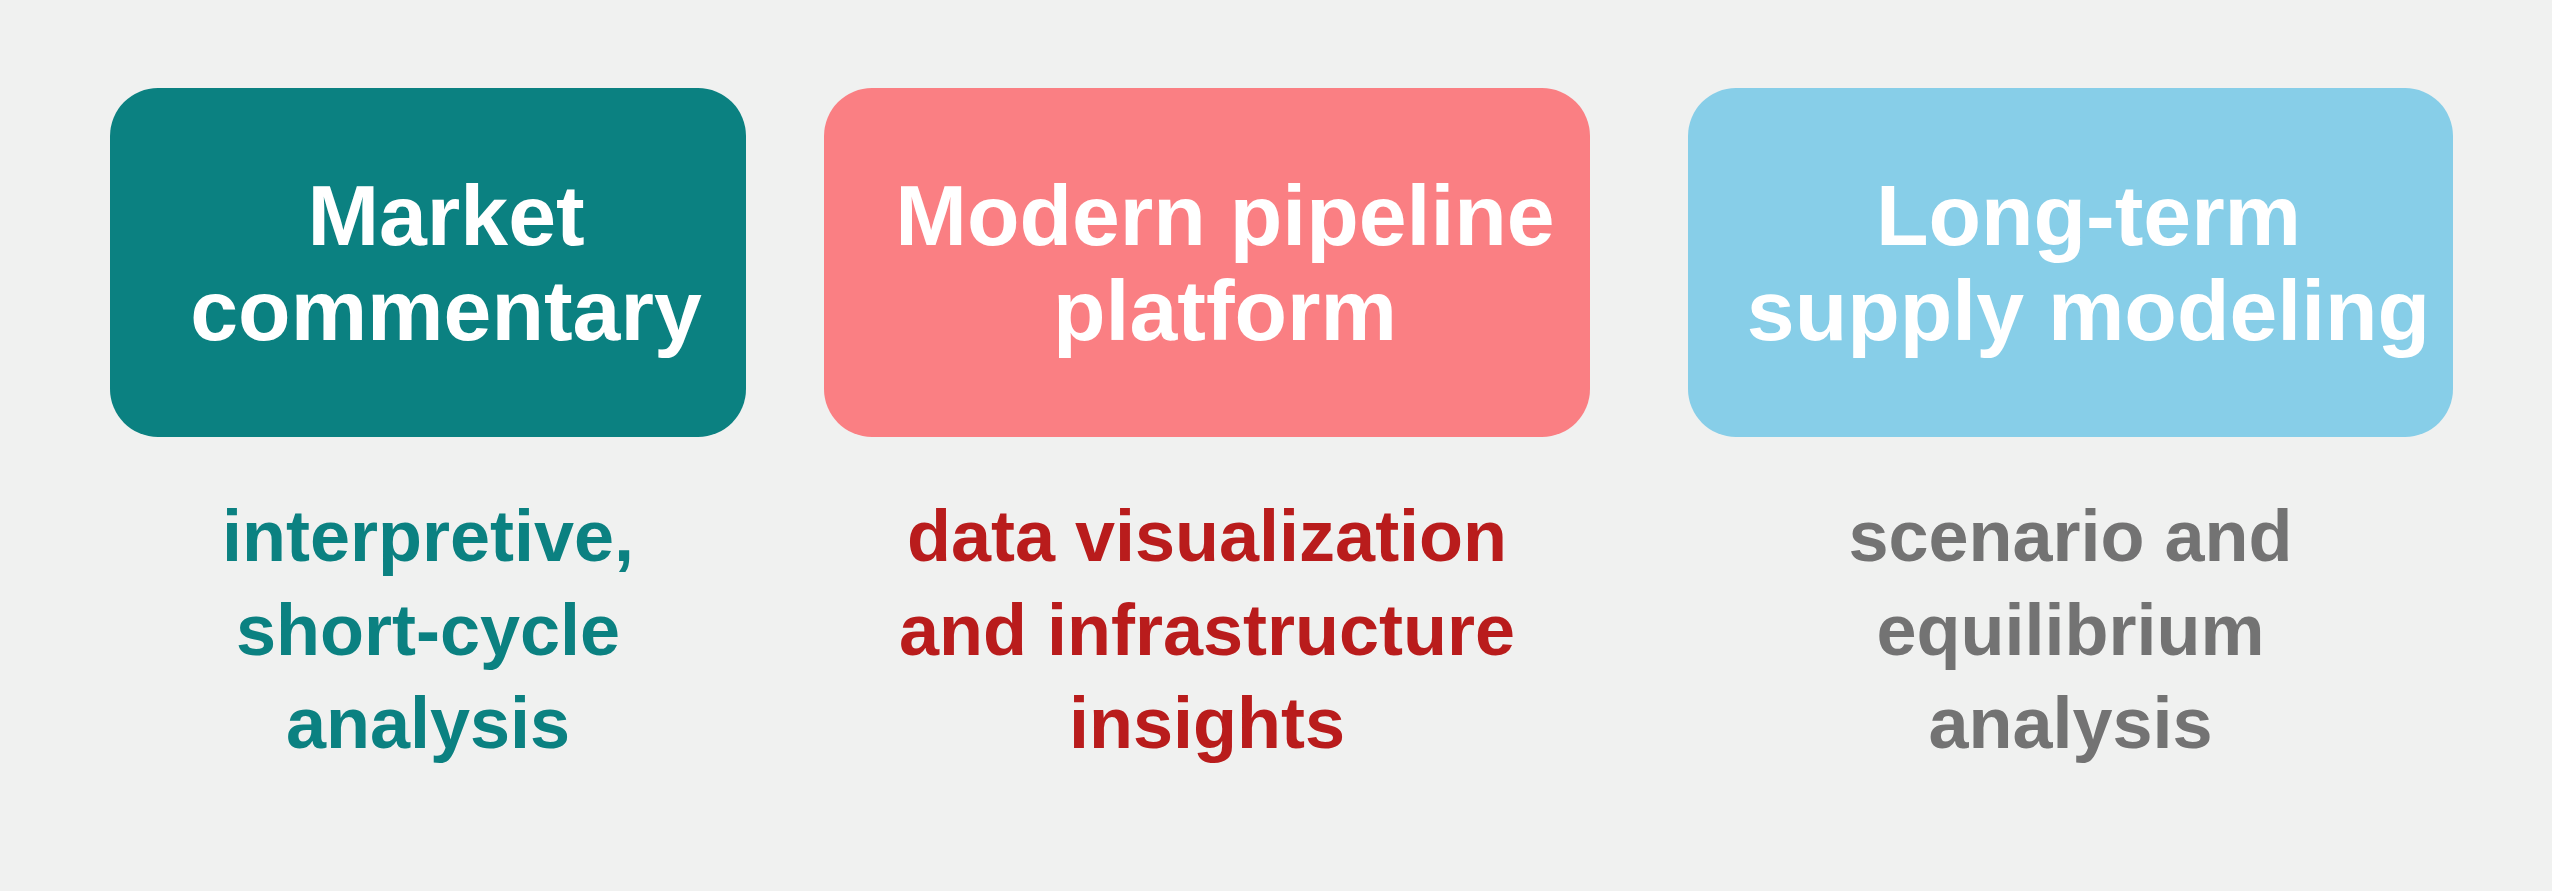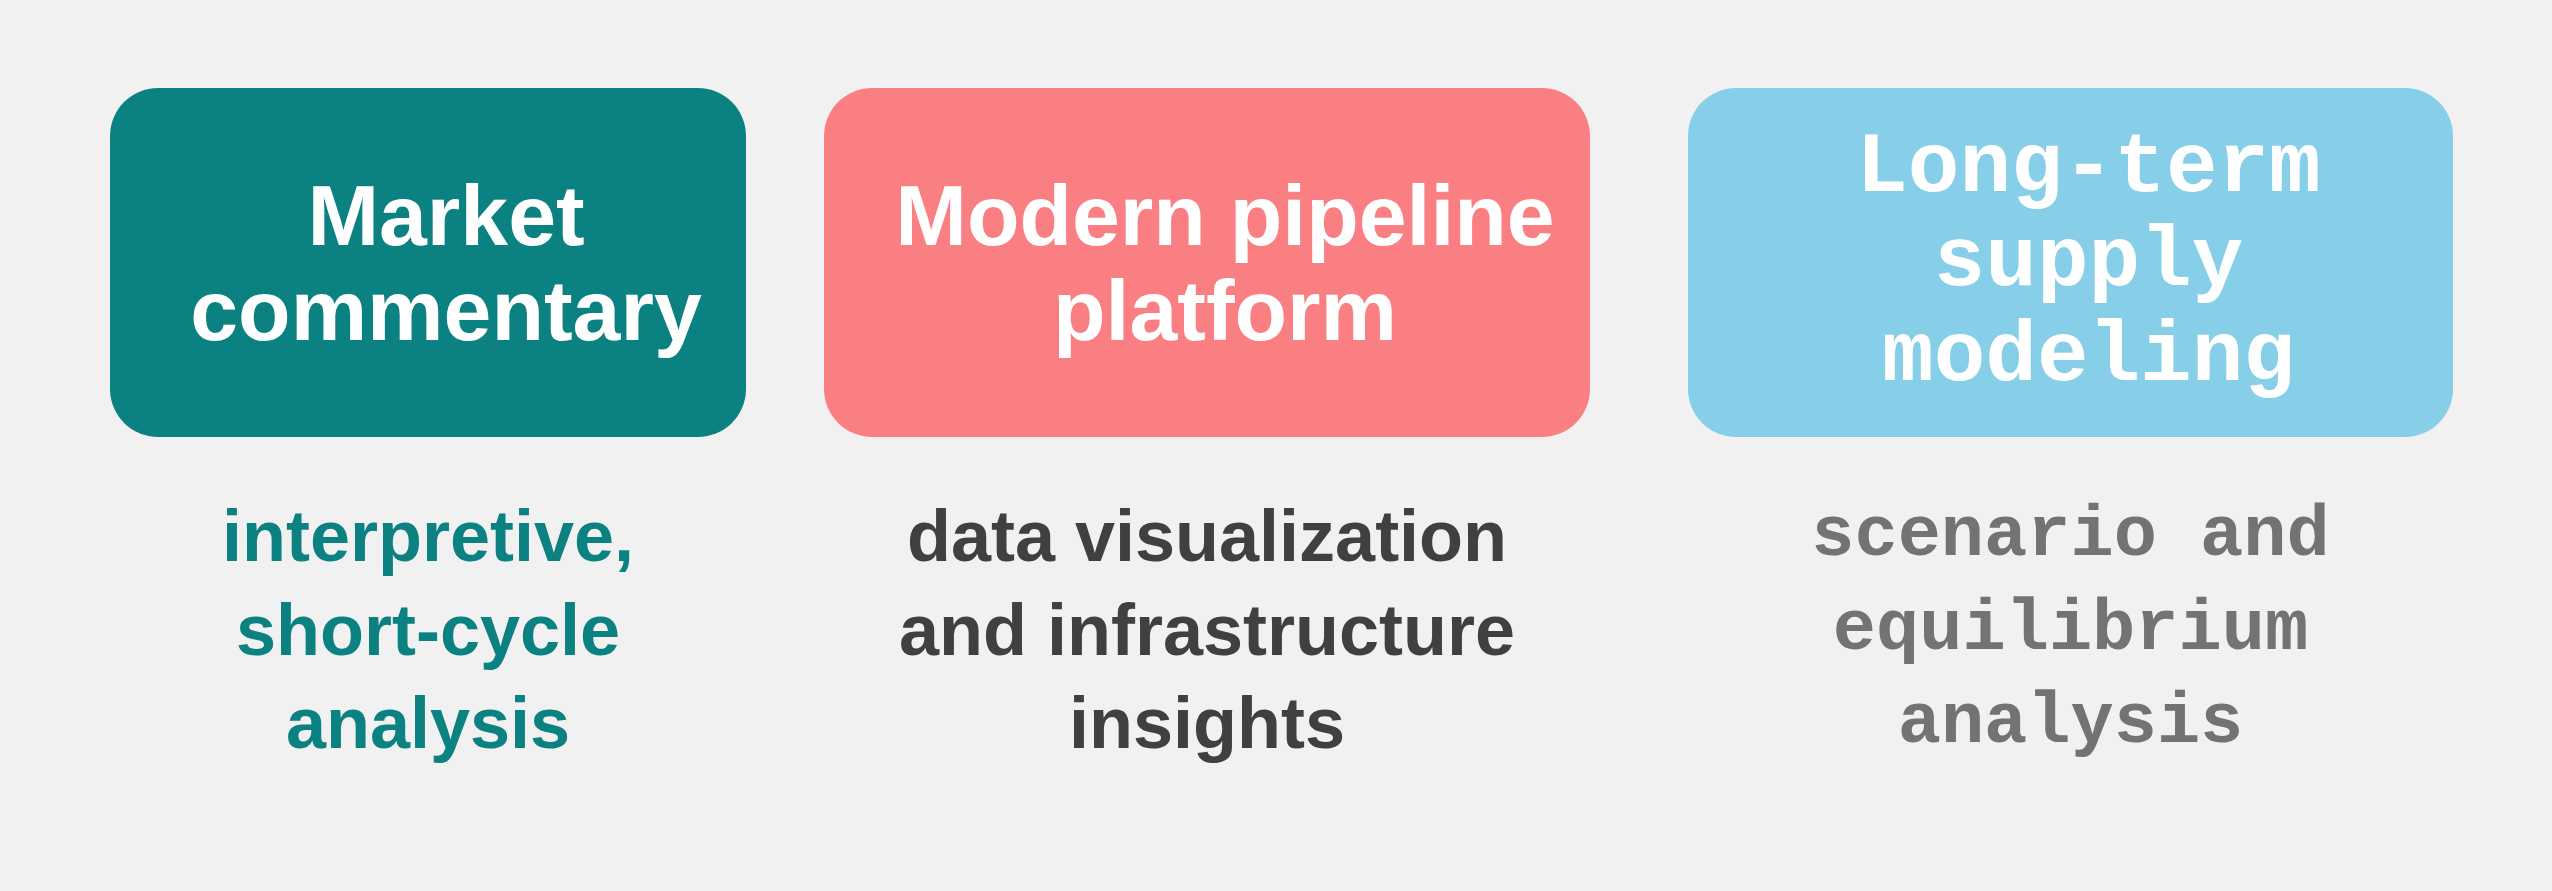--- a/index.html
+++ b/index.html
@@ -14,21 +14,21 @@
     font-weight: 700;
     overflow: hidden;
   }
   .column {
     position: absolute;
     top: 0;
     height: 100%;
   }
   .column.col-0 { left: 110px;  width: 636px; }
   .column.col-1 { left: 824px;  width: 766px; }
-  .column.col-2 { left: 1688px; width: 765px; font-family: Liberation Mono, monospace; }
+  .column.col-2 { left: 1688px; width: 765px; }
   .card {
     position: absolute;
     top: 88px;
     left: 0;
     right: 0;
     height: 349px;
     border-radius: 48px;
     display: flex;
     align-items: center;
     justify-content: center;
@@ -65,21 +65,21 @@
     <div class="card-desc" style="color: rgb(11, 129, 129);">interpretive,
 short-cycle
 analysis</div>
   </div>
 
   <div class="column col-1">
     <div class="card" style="background-color: rgb(250, 127, 131);">
       <div class="card-title" style="color: rgb(255, 255, 255);">Modern pipeline
 platform</div>
     </div>
-    <div class="card-desc" style="color: #404040;">data visualization
+    <div class="card-desc" style="color: #b91c1c;">data visualization
 and infrastructure
 insights</div>
   </div>
 
   <div class="column col-2">
     <div class="card" style="background-color: rgb(135, 206, 232);">
       <div class="card-title" style="color: rgb(255, 255, 255);">Long-term
 supply modeling</div>
     </div>
     <div class="card-desc" style="color: #737373;">scenario and

